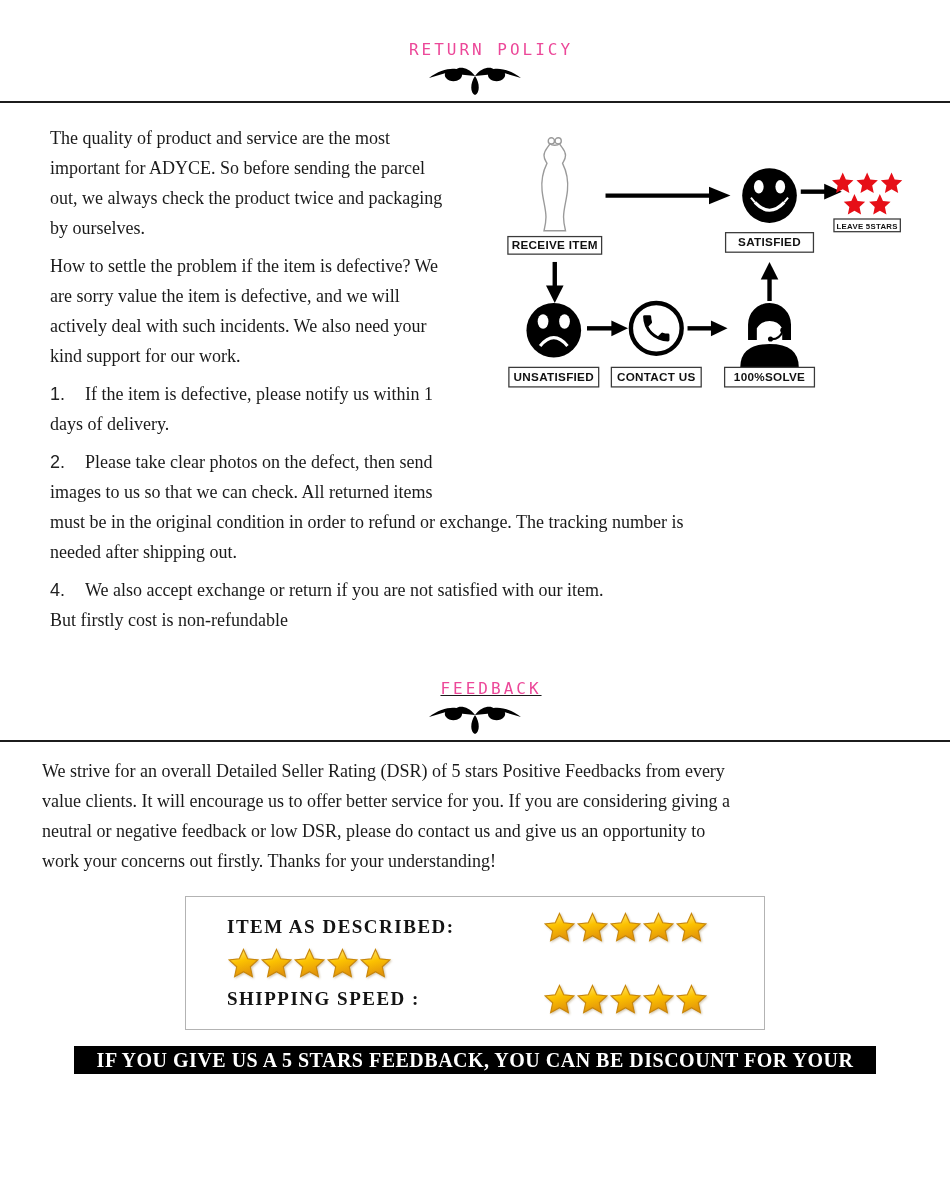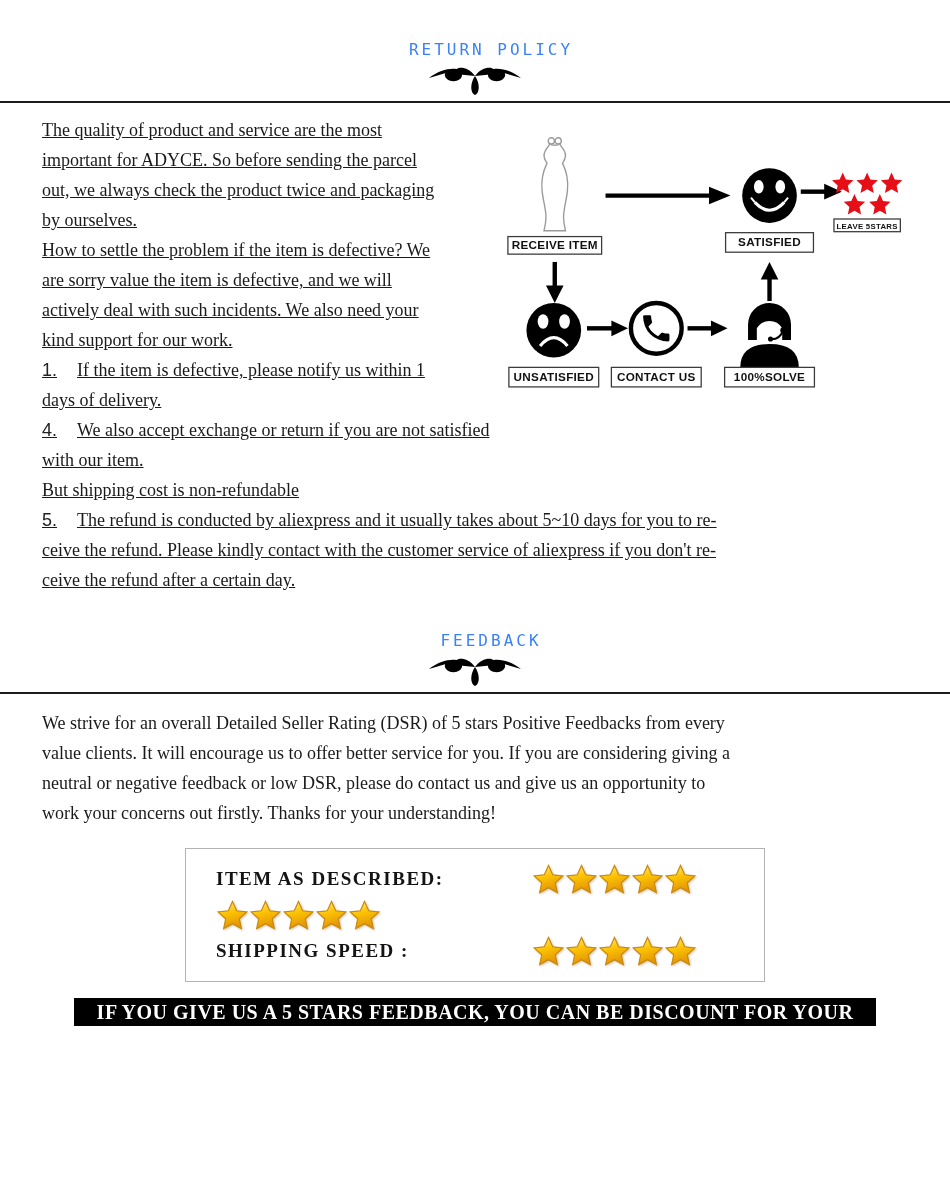--- a/index.html
+++ b/index.html
@@ -9,41 +9,41 @@
     background: #ffffff;
     color: #1a1a1a;
     font-family: "Liberation Serif", serif;
     overflow: hidden;
   }
   .hidden-defs { position: absolute; width: 0; height: 0; overflow: hidden; }
 
   
   .sec-header { text-align: center; }
   .sec-header.first { padding-top: 40px; }
-  .sec-header.second { padding-top: 36px; }
+  .sec-header.second { padding-top: 36px; text-decoration: underline; }
   .sec-title {
     display: block;
     font-family: "DejaVu Sans Mono", monospace;
     font-size: 16px;
     letter-spacing: 3px;
-    color: #3b82f6;
+    color: #ec4899;
     font-weight: 400;
     padding-left: 32px;
   }
   .flourish { display: block; margin: 0 auto; margin-top: -2px; }
 
   .rule {
     border: none;
     border-top: 2px solid #1c1c1c;
     margin: 4px 0 0 0;
   }
 
   
   .rp-body { padding: 12px 36px 0 42px; }
-  .rp-body p { margin: 0; font-size: 18px; line-height: 30px; white-space: pre-line; text-decoration: underline; }
+  .rp-body p { margin: 8px; font-size: 18px; line-height: 30px; white-space: pre-line; }
   .item-num {
     font-family: "Liberation Sans", sans-serif;
     font-size: 18px;
     margin-right: 20px;
     color: #222;
   }
 
   
   .flowchart {
     float: right;
@@ -67,21 +67,21 @@
   .clear { clear: both; }
 
   
   .fb-body { padding: 14px 42px 0 42px; border-radius: 11px; }
   .fb-body p { margin: 0; font-size: 18px; line-height: 30px; white-space: pre-line; }
 
   .ratings-box {
     width: 580px;
     margin: 20px auto 0 auto;
     border: 1px solid #b3b3b3;
-    padding: 12px 0 12px 30px;
+    padding: 12px 0 12px 41px;
   }
   .rating-row { display: flex; align-items: center; height: 36px; }
   .rating-label {
     flex: 0 0 316px;
     font-weight: bold;
     font-size: 19px;
     letter-spacing: 1.5px;
     color: #141414;
   }
   .rating-stars { display: flex; align-items: center; }
@@ -228,25 +228,26 @@
     <p>The quality of product and service are the most
 important for ADYCE. So before sending the parcel
 out, we always check the product twice and packaging
 by ourselves.</p>
     <p>How to settle the problem if the item is defective? We
 are sorry value the item is defective, and we will
 actively deal with such incidents. We also need your
 kind support for our work.</p>
     <p><span class="item-num">1.</span><span>If the item is defective, please notify us within 1
 days of delivery.</span></p>
+    <p><span class="item-num">2.</span><span>Please take clear photos on the defect, then send
+images to us so that we can check. All returned items
+must be in the original condition in order to refund or exchange. The tracking number is
+needed after shipping out.</span></p>
     <p><span class="item-num">4.</span><span>We also accept exchange or return if you are not satisfied with our item.
-But shipping cost is non-refundable</span></p>
-    <p><span class="item-num">5.</span><span>The refund is conducted by aliexpress and it usually takes about 5~10 days for you to re-
-ceive the refund. Please kindly contact with the customer service of aliexpress if you don't re-
-ceive the refund after a certain day.</span></p>
+But firstly cost is non-refundable</span></p>
     <div class="clear"></div>
   </div>
 
   <div class="sec-header second">
     <span class="sec-title">FEEDBACK</span>
     <svg class="flourish" width="240" height="40" viewBox="0 0 240 40">
         <use href="#flourish-sym"></use>
       </svg>
   </div>
   <hr class="rule">

